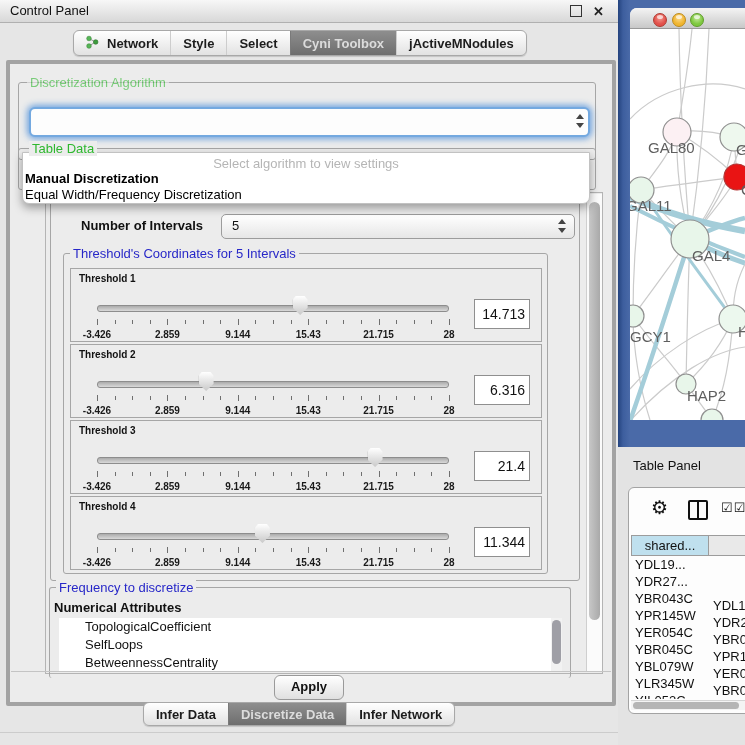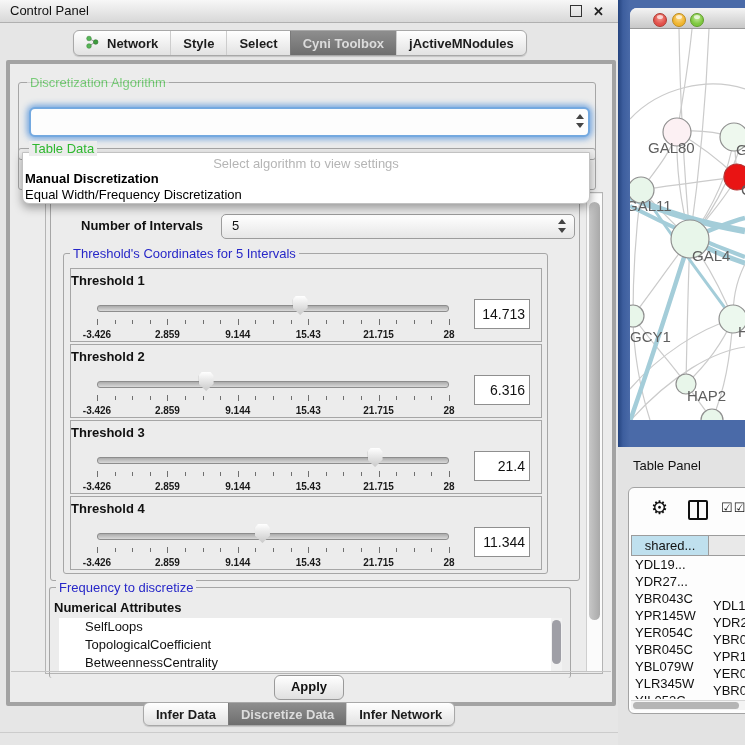--- a/index.html
+++ b/index.html
@@ -32,21 +32,21 @@
   .popup .hint{position:absolute;left:0;right:0;top:3px;text-align:center;color:#b5b5b5;font-size:13px;}
   .popup .opt{position:absolute;left:2px;font-size:13px;color:#000;padding-left:0;}
   .popup .opt.b{font-weight:bold;top:18px;}
   .popup .opt.r{top:34px;}
   
   .viewport{position:absolute;left:35px;top:128px;width:556px;height:480px;border:1px solid #b4b4b4;background:#ececec;}
   .vscroll{position:absolute;left:540px;top:1px;width:15px;height:477px;background:#fbfbfb;border-left:1px solid #cfcfcf;}
   .vscroll .vthumb{position:absolute;left:2px;top:8px;width:11px;height:418px;border-radius:6px;background:linear-gradient(90deg,#c7c7c7,#a9a9a9);}
   
   .tbox{position:absolute;left:6px;width:470px;height:72px;border:1px solid #a6a6a6;background:#ececec;}
-  .tlabel{position:absolute;left:0;top:4px;font-weight:bold;font-size:13px;color:#111;}
+  .tlabel{position:absolute;left:8px;top:4px;font-weight:bold;font-size:10px;color:#111;}
   .tvalue{position:absolute;left:403px;top:30px;width:50px;height:28px;background:#fff;border:1px solid #8f8f8f;font-size:14px;text-align:right;padding-right:4px;line-height:28px;color:#111;}
   .slider{position:absolute;left:26px;top:24px;width:352px;height:46px;}
   .track{position:absolute;left:0;top:12px;width:350px;height:5px;border-radius:3px;background:linear-gradient(#ababab,#d9d9d9);border:1px solid #8d8d8d;}
   .sthumb{position:absolute;top:3px;width:15px;height:19px;background:linear-gradient(#ffffff,#c9c9c9);clip-path:polygon(50% 100%,0 62%,0 20%,20% 0,80% 0,100% 20%,100% 62%);filter:drop-shadow(0 0 1px #777);}
   .ticks{position:absolute;left:0;top:26px;width:352px;height:8px;}
   .tick{position:absolute;top:1px;width:1px;height:4px;background:#6f6f6f;}
   .tick.major{height:6px;top:0;}
   .ticklabels{position:absolute;left:0;top:36px;width:352px;height:12px;}
   .ticklab{position:absolute;transform:translateX(-50%);font-size:10px;font-weight:bold;color:#1a1a1a;white-space:nowrap;}
   
@@ -318,22 +318,22 @@
                 </div>
               </div>
           </div>
         </div>
 
         <div class="group" style="left:3px;top:394px;width:520px;height:90px;border-bottom:none;">
           <span class="grouplab blue" style="left:6px;top:-8px;">Frequency to discretize</span>
           <span style="position:absolute;left:4px;top:12px;font-size:13px;font-weight:bold;color:#111;">Numerical Attributes</span>
           <div class="attr-list">
 
-          <div class="attr-item">SelfLoops</div>
-              <div class="attr-item">TopologicalCoefficient</div>
+          <div class="attr-item">TopologicalCoefficient</div>
+              <div class="attr-item">SelfLoops</div>
               <div class="attr-item">BetweennessCentrality</div>
               <div class="attr-scroll">
                 <div class="vthumb"></div>
               </div>
             </div>
         </div>
       </div>
 
       <div class="sep"></div>
       <div class="applybtn">Apply</div>

